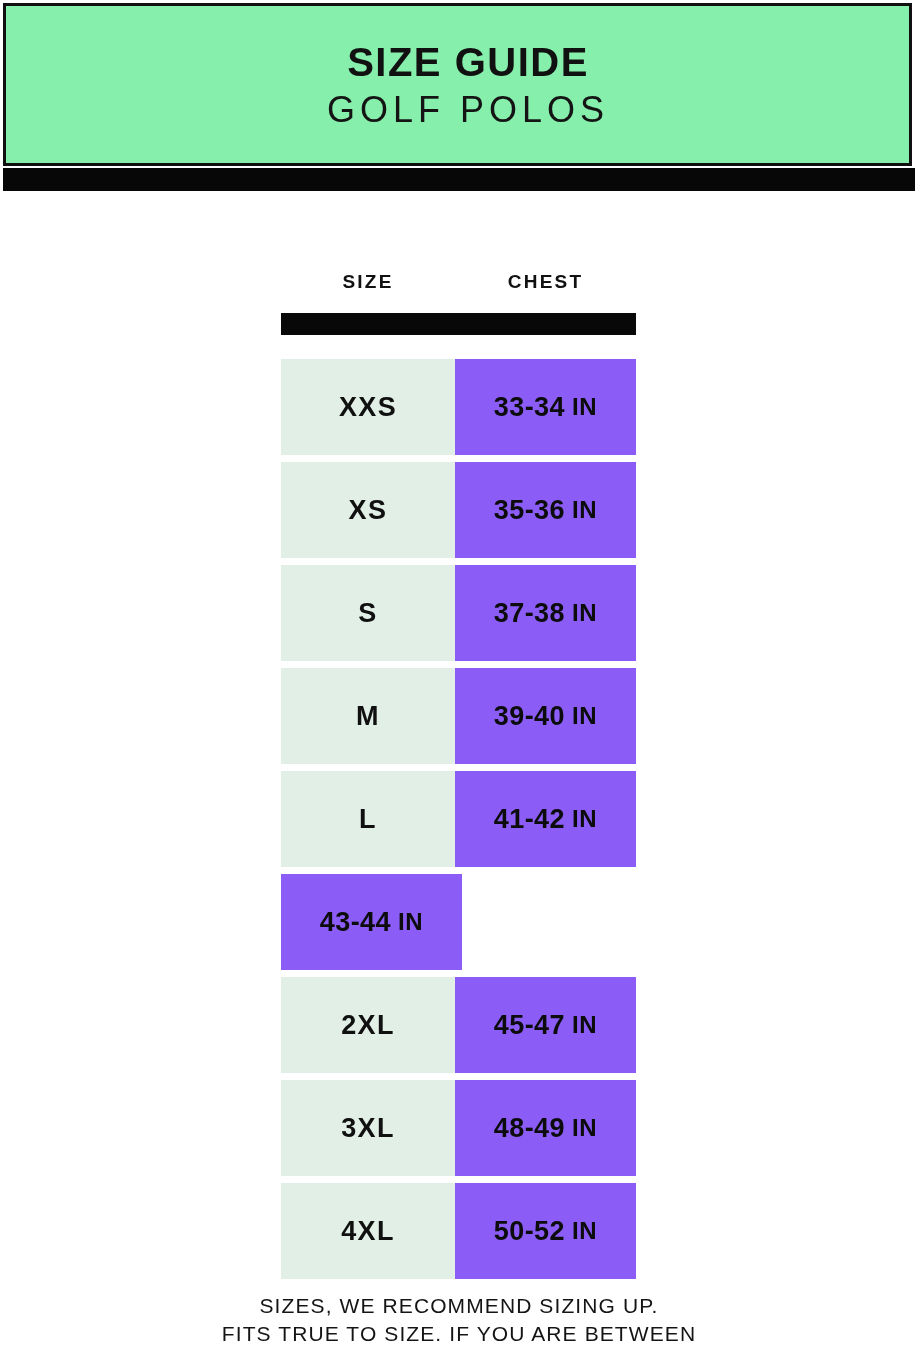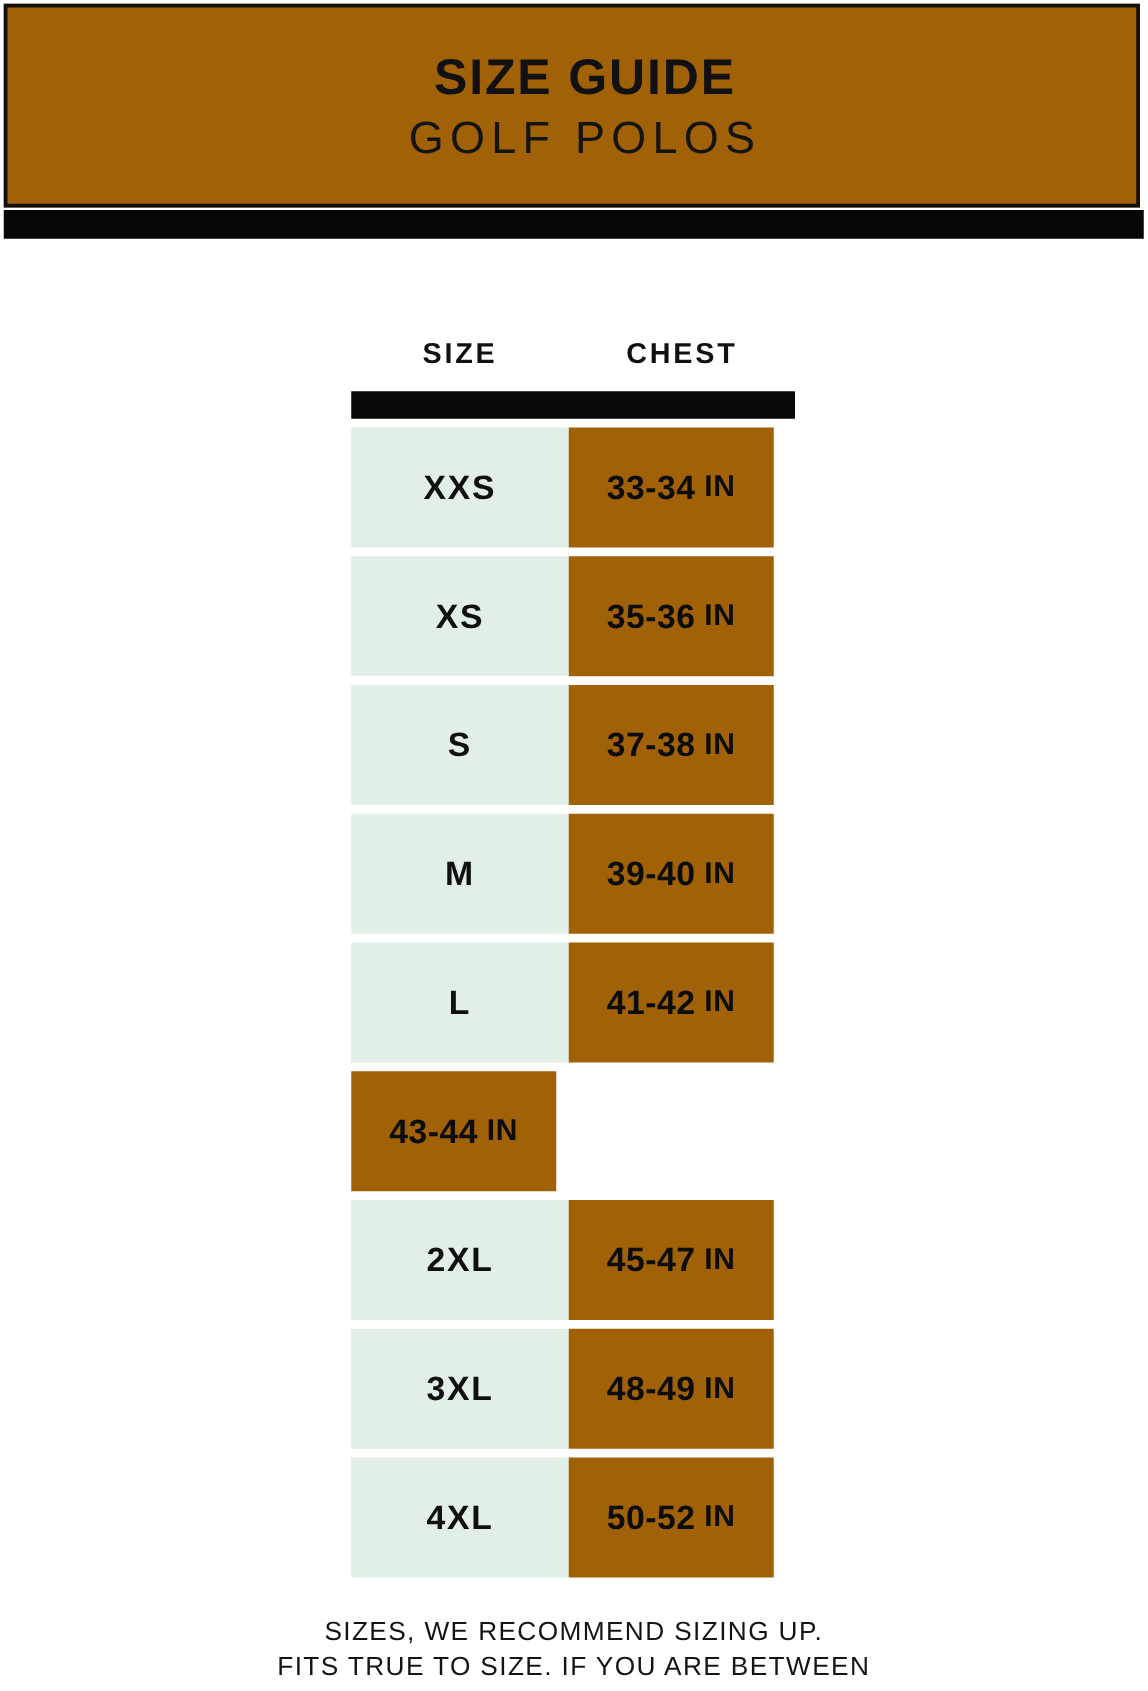--- a/index.html
+++ b/index.html
@@ -18,21 +18,21 @@
 
   
   .header-frame {
     position: absolute;
     left: 3px;
     top: 3px;
     width: 909px;
     height: 163px;
     box-sizing: border-box;
     border: 3px solid #101010;
-    background: #a16207;
+    background: #86efac;
     display: flex;
     flex-direction: column;
     align-items: center;
     justify-content: center;
     padding-left: 21px;
   }
   .title-main {
     font-size: 40px;
     font-weight: 700;
     letter-spacing: 1.5px;
@@ -65,37 +65,37 @@
     top: 258px;
     width: 355px;
   }
   .col-headings {
     display: flex;
     width: 355px;
     height: 48px;
     align-items: center;
   }
   .col-heading {
-    font-size: 23px;
+    font-size: 19px;
     font-weight: 700;
     letter-spacing: 2.2px;
     color: #111111;
     text-align: center;
   }
   .col-heading.size-h { width: 174px; }
   .col-heading.chest-h { width: 181px; }
 
   .table-topbar {
     width: 355px;
     height: 22px;
     background: #080808;
     margin-top: 7px;
   }
 
-  .rows { margin-top: 7px; }
+  .rows { margin-top: 24px; }
 
   .row {
     display: flex;
     width: 355px;
     height: 96px;
     margin-bottom: 7px;
   }
   .cell {
     display: flex;
     align-items: center;
@@ -104,22 +104,22 @@
   }
   .cell-size {
     width: 174px;
     background: #e1efe7;
     font-size: 27px;
     font-weight: 700;
     letter-spacing: 1.4px;
     color: #101010;
   }
   .cell-chest {
-    width: 164px;
-    background: #a16207;
+    width: 181px;
+    background: #8b5cf6;
     color: #0c0c0c;
     gap: 7px;
   }
   .chest-num {
     font-size: 27px;
     font-weight: 700;
     letter-spacing: 0.4px;
   }
   .chest-unit {
     font-size: 24px;

